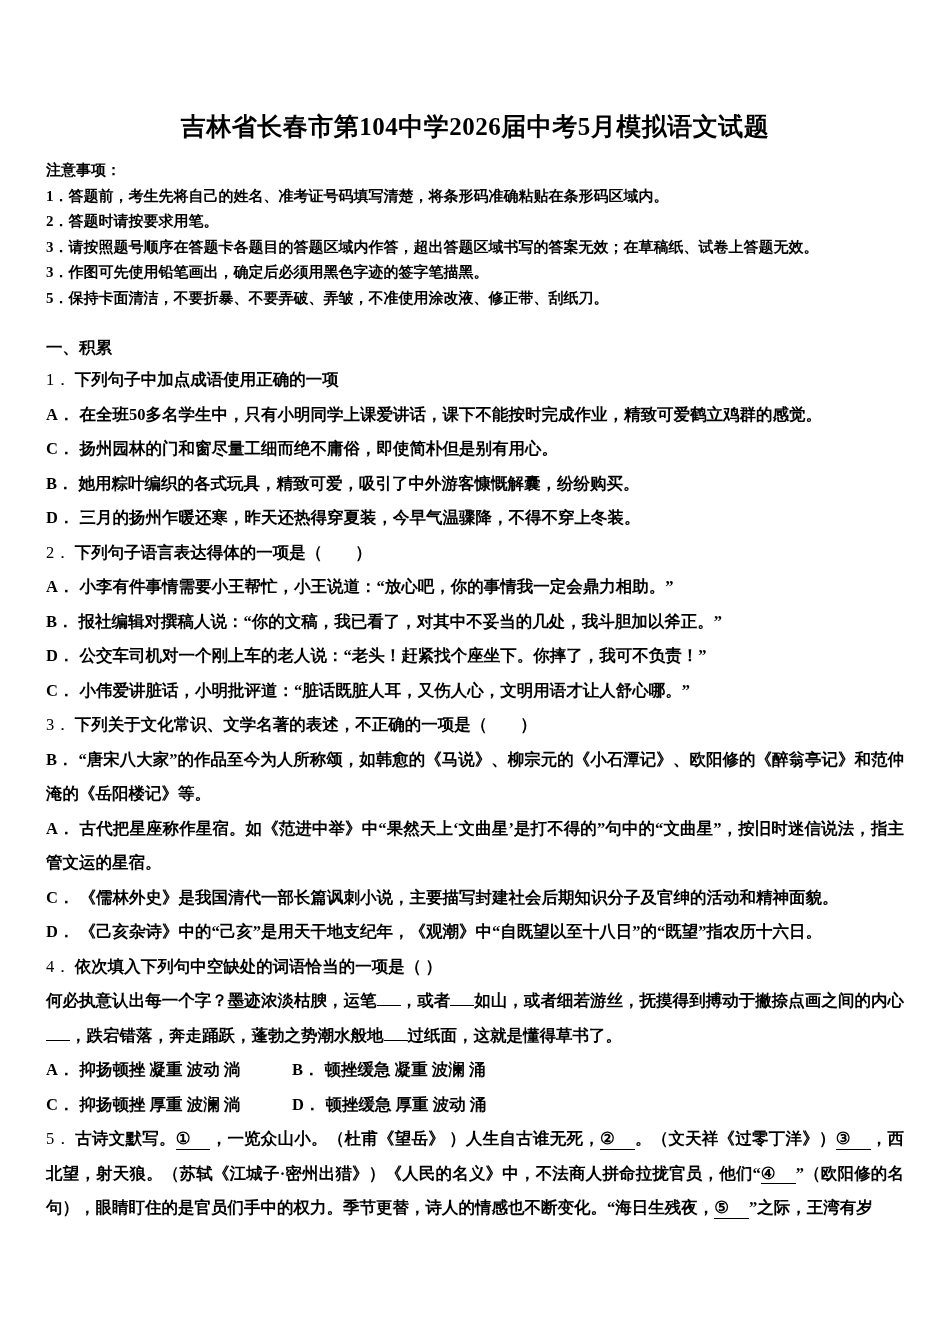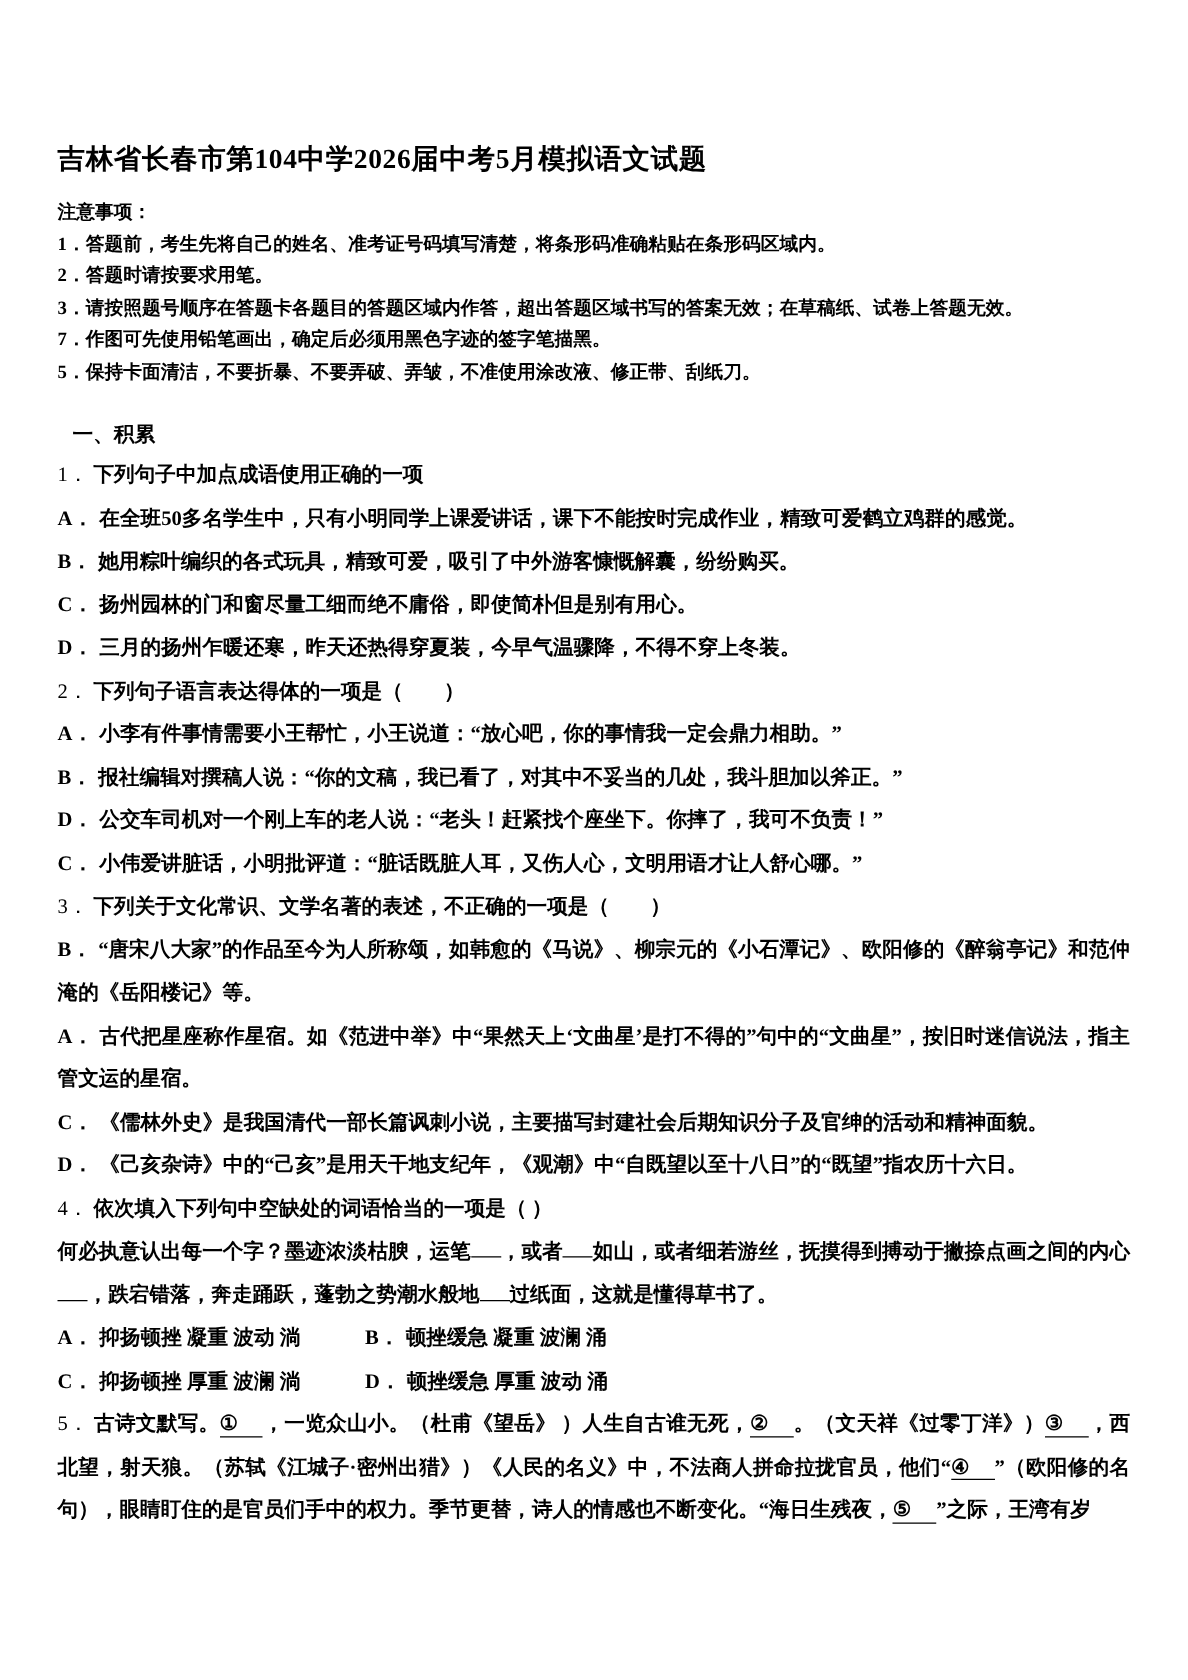--- a/index.html
+++ b/index.html
@@ -10,33 +10,33 @@
     height: 1344px;
     margin: 0 auto;
     background: #ffffff;
     color: #000000;
     font-family: "Liberation Serif", "DejaVu Serif", serif;
     overflow: hidden;
   }
   .content { padding: 112px 46px 0 46px; }
 
   .title {
-    text-align: left;
-    font-size: 22px;
+    text-align: center;
+    font-size: 25px;
     font-weight: 700;
     line-height: 30px;
     letter-spacing: 0.5px;
   }
 
   .notice { margin-top: 16px; font-size: 15px; font-weight: 700; }
   .notice p { line-height: 25.5px; }
 
   .body { margin-top: 22px; font-size: 16.5px; font-weight: 700; }
   .body p { line-height: 34.5px; text-align: justify; }
-  .section-label { line-height: 30px !important; margin-left: 12px; }
+  .section-label { line-height: 30px !important; }
 
   .q-num { font-weight: 400; padding-right: 4px; }
   .opt-label { font-weight: 700; padding-right: 5px; }
   .em-idiom { font-weight: 900; }
 
   .blank {
     display: inline-block;
     width: 24px;
     height: 15px;
     border-bottom: 1.5px solid #000;
@@ -55,32 +55,32 @@
 
 <div class="page">
   <div class="content">
     <div class="title">吉林省长春市第104中学2026届中考5月模拟语文试题</div>
 
     <div class="notice">
       <p>注意事项：</p>
       <p>1．答题前，考生先将自己的姓名、准考证号码填写清楚，将条形码准确粘贴在条形码区域内。</p>
       <p>2．答题时请按要求用笔。</p>
       <p>3．请按照题号顺序在答题卡各题目的答题区域内作答，超出答题区域书写的答案无效；在草稿纸、试卷上答题无效。</p>
-      <p>7．作图可先使用铅笔画出，确定后必须用黑色字迹的签字笔描黑。</p>
+      <p>3．作图可先使用铅笔画出，确定后必须用黑色字迹的签字笔描黑。</p>
       <p>5．保持卡面清洁，不要折暴、不要弄破、弄皱，不准使用涂改液、修正带、刮纸刀。</p>
     </div>
 
     <div class="body">
       <p class="section-label">一、积累</p>
       <div id="questions">
           <div>
             <p class="stem"><span class="q-num">1．</span><span>下列句子中加点成语使用正确的一项</span></p>
             <p class="option"><span class="opt-label">A．</span><span>在全班50多名学生中，只有小明同学上课爱讲话，课下不能按时完成作业，精致可爱</span><span class="em-idiom">鹤立鸡群</span><span>的感觉。</span></p>
+            <p class="option"><span class="opt-label">C．</span><span>扬州园林的门和窗尽量工细而绝不庸俗，即使简朴但是</span><span class="em-idiom">别有用心</span><span>。</span></p>
             <p class="option"><span class="opt-label">B．</span><span>她用粽叶编织的各式玩具，精致可爱，吸引了中外游客</span><span class="em-idiom">慷慨解囊</span><span>，纷纷购买。</span></p>
-            <p class="option"><span class="opt-label">C．</span><span>扬州园林的门和窗尽量工细而绝不庸俗，即使简朴但是</span><span class="em-idiom">别有用心</span><span>。</span></p>
             <p class="option"><span class="opt-label">D．</span><span>三月的扬州</span><span class="em-idiom">乍暖还寒</span><span>，昨天还热得穿夏装，今早气温骤降，不得不穿上冬装。</span></p>
           </div>
           <div>
             <p class="stem"><span class="q-num">2．</span><span>下列句子语言表达得体的一项是（　　）</span></p>
             <p class="option"><span class="opt-label">A．</span>小李有件事情需要小王帮忙，小王说道：“放心吧，你的事情我一定会鼎力相助。”</p>
             <p class="option"><span class="opt-label">B．</span>报社编辑对撰稿人说：“你的文稿，我已看了，对其中不妥当的几处，我斗胆加以斧正。”</p>
             <p class="option"><span class="opt-label">D．</span>公交车司机对一个刚上车的老人说：“老头！赶紧找个座坐下。你摔了，我可不负责！”</p>
             <p class="option"><span class="opt-label">C．</span>小伟爱讲脏话，小明批评道：“脏话既脏人耳，又伤人心，文明用语才让人舒心哪。”</p>
           </div>
           <div>

